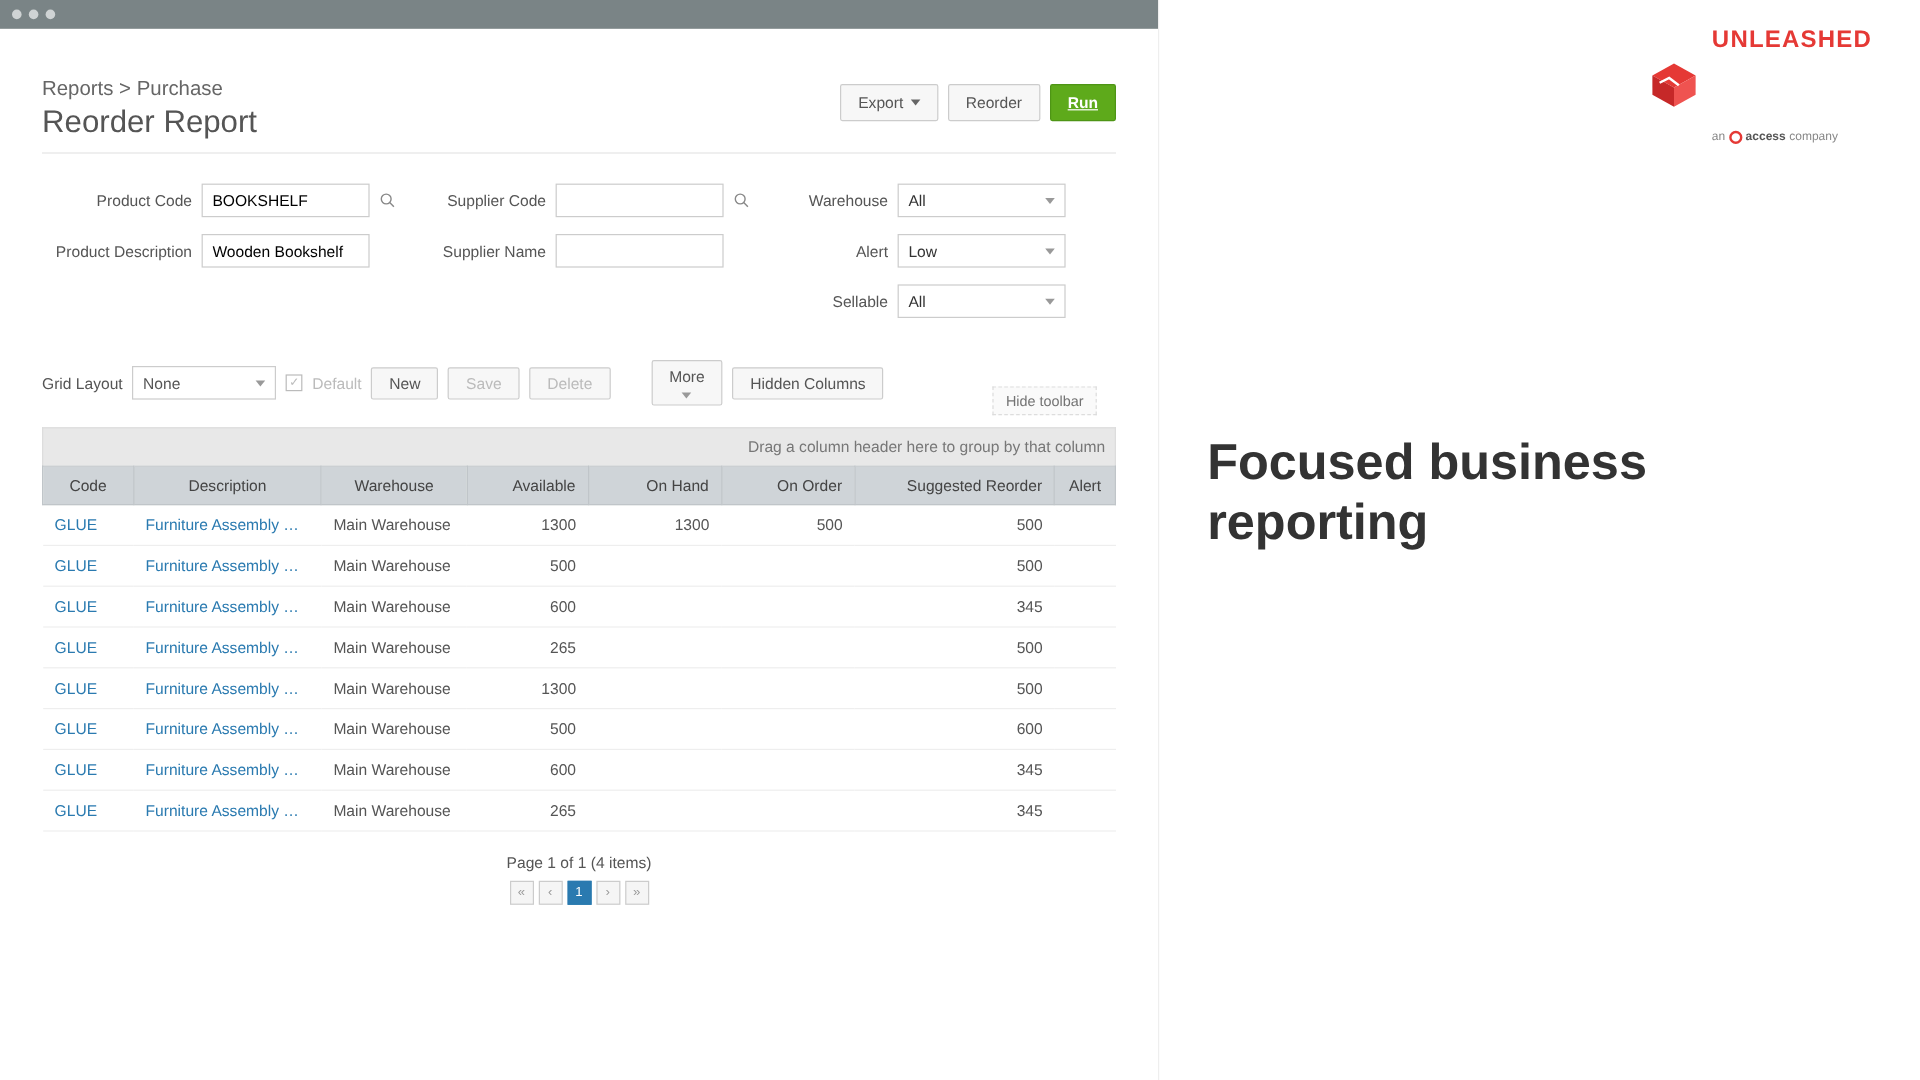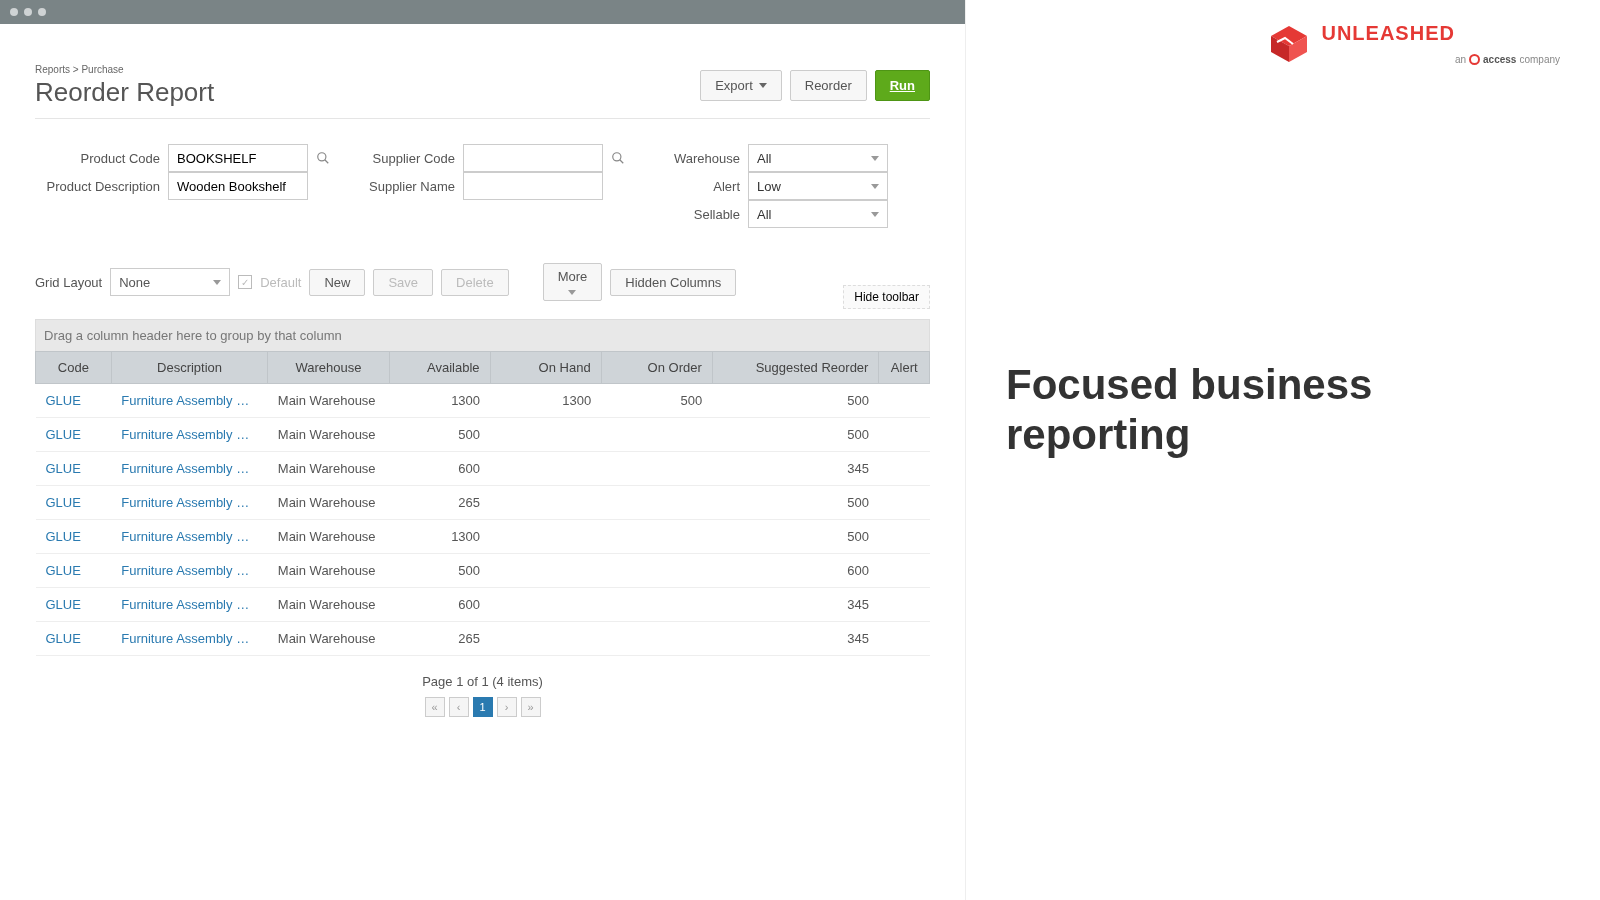--- a/index.html
+++ b/index.html
@@ -2,55 +2,55 @@
 <html><head>
 <meta charset="utf-8">
 <style>
   * { box-sizing: border-box; margin: 0; padding: 0; }
   body { font-family: Arial, Helvetica, sans-serif; background: #fff; color: #333; width: 1600px; height: 900px; overflow: hidden; display: flex; }
   .left-panel { width: 966px; height: 900px; border-right: 1px solid #eee; display: flex; flex-direction: column; }
   .right-panel { flex: 1; padding: 20px 40px; position: relative; }
   .browser-bar { height: 24px; background: #7a8486; display: flex; align-items: center; padding-left: 10px; gap: 6px; }
   .dot { width: 8px; height: 8px; border-radius: 50%; background: #cfd3d4; }
   .content { padding: 40px 35px 0 35px; }
-  .breadcrumb { font-size: 10px; color: #666; }
+  .breadcrumb { font-size: 17px; color: #666; }
   .page-title { font-size: 26px; color: #555; font-weight: 400; margin-top: 2px; }
   .header-row { display: flex; justify-content: space-between; align-items: flex-start; border-bottom: 1px solid #e5e5e5; padding-bottom: 10px; margin-bottom: 25px; }
   .header-actions { display: flex; gap: 8px; align-items: center; margin-top: 6px; }
   .btn { border: 1px solid #ccc; background: #f7f7f7; padding: 7px 14px; font-size: 13px; color: #555; cursor: pointer; border-radius: 2px; display: inline-flex; align-items: center; gap: 6px; }
   .btn-primary { background: #5eaa1b; border-color: #4e9515; color: #fff; font-weight: bold; text-decoration: underline; }
   .caret-down { width: 0; height: 0; border-left: 4px solid transparent; border-right: 4px solid transparent; border-top: 5px solid #666; }
   .caret-down.light { border-top-color: #999; }
   .filters { display: flex; gap: 30px; margin-bottom: 35px; }
-  .filter-col { display: flex; flex-direction: column; }
+  .filter-col { display: flex; flex-direction: column; gap: 14px; }
   .filter-row { display: flex; align-items: center; gap: 8px; }
   .filter-label { font-size: 13px; color: #555; text-align: right; width: 125px; }
   .filter-input { border: 1px solid #ccc; padding: 5px 8px; font-size: 13px; width: 140px; height: 28px; }
   .filter-select { border: 1px solid #ccc; padding: 4px 8px; font-size: 13px; width: 140px; height: 28px; display: flex; align-items: center; justify-content: space-between; background: #fff; cursor: pointer; }
   .search-icon-svg { width: 14px; height: 14px; fill: none; stroke: #888; stroke-width: 2; }
   .toolbar-row { display: flex; align-items: center; gap: 8px; font-size: 13px; color: #555; position: relative; }
   .toolbar-select { border: 1px solid #ccc; padding: 4px 8px; width: 120px; height: 28px; display: flex; align-items: center; justify-content: space-between; background: #fff; cursor: pointer; }
   .checkbox { width: 14px; height: 14px; border: 1px solid #bbb; display: inline-flex; align-items: center; justify-content: center; color: #bbb; font-size: 10px; }
   .muted { color: #bbb; }
   .btn-sm { border: 1px solid #ccc; background: #f7f7f7; padding: 5px 14px; font-size: 13px; color: #555; cursor: pointer; border-radius: 2px; }
   .btn-sm.disabled { color: #bbb; cursor: default; }
-  .hide-toolbar { position: absolute; right: 0; top: 22px; font-size: 12px; color: #000000; border: 1px dashed #ddd; padding: 4px 10px; background: #fafafa; }
-  .group-bar { background: #e8e8e8; text-align: left; font-size: 13px; color: #777; padding: 8px; margin-top: 18px; border: 1px solid #ddd; border-bottom: none; }
+  .hide-toolbar { position: absolute; right: 16px; top: 22px; font-size: 12px; color: #737373; border: 1px dashed #ddd; padding: 4px 10px; background: #fafafa; }
+  .group-bar { background: #e8e8e8; text-align: right; font-size: 13px; color: #777; padding: 8px; margin-top: 18px; border: 1px solid #ddd; border-bottom: none; }
   table { width: 100%; border-collapse: collapse; font-size: 13px; }
   thead th { background: #cfd4d8; color: #444; font-weight: 400; padding: 8px 10px; text-align: center; border: 1px solid #c0c5c9; }
   thead th.num, tbody td.num { text-align: right; }
   tbody td { padding: 9px 10px; border-bottom: 1px solid #eee; color: #555; white-space: nowrap; overflow: hidden; text-overflow: ellipsis; }
   tbody td.link { color: #2a7ab0; }
   tbody td.desc { color: #2a7ab0; max-width: 150px; }
   .pagination { text-align: center; margin-top: 18px; font-size: 13px; color: #555; }
   .page-btns { display: inline-flex; gap: 4px; margin-top: 8px; }
   .page-btn { width: 20px; height: 20px; border: 1px solid #ccc; display: inline-flex; align-items: center; justify-content: center; font-size: 11px; color: #999; background: #f5f5f5; cursor: pointer; }
   .page-btn.active { background: #2a7ab0; color: #fff; border-color: #2a7ab0; }
   .logo-wrap { position: absolute; top: 22px; right: 40px; display: flex; align-items: center; gap: 10px; }
-  .logo-text { display: flex; flex-direction: row; align-items: flex-start; }
+  .logo-text { display: flex; flex-direction: column; align-items: flex-start; gap: 32px; }
   .logo-main { font-weight: 800; font-size: 20px; color: #e53935; letter-spacing: 1px; }
   .logo-sub { font-size: 10px; color: #888; display: flex; align-items: center; gap: 3px; margin-top: 32px; }
   .headline { font-size: 42px; color: #333; font-weight: 700; line-height: 1.2; margin-top: 340px; }
   .access-ring { width: 11px; height: 11px; border: 2.5px solid #e53935; border-radius: 50%; display: inline-block; }
 </style>
 </head>
 <body>
 
 <div class="left-panel">
   <div class="browser-bar">

